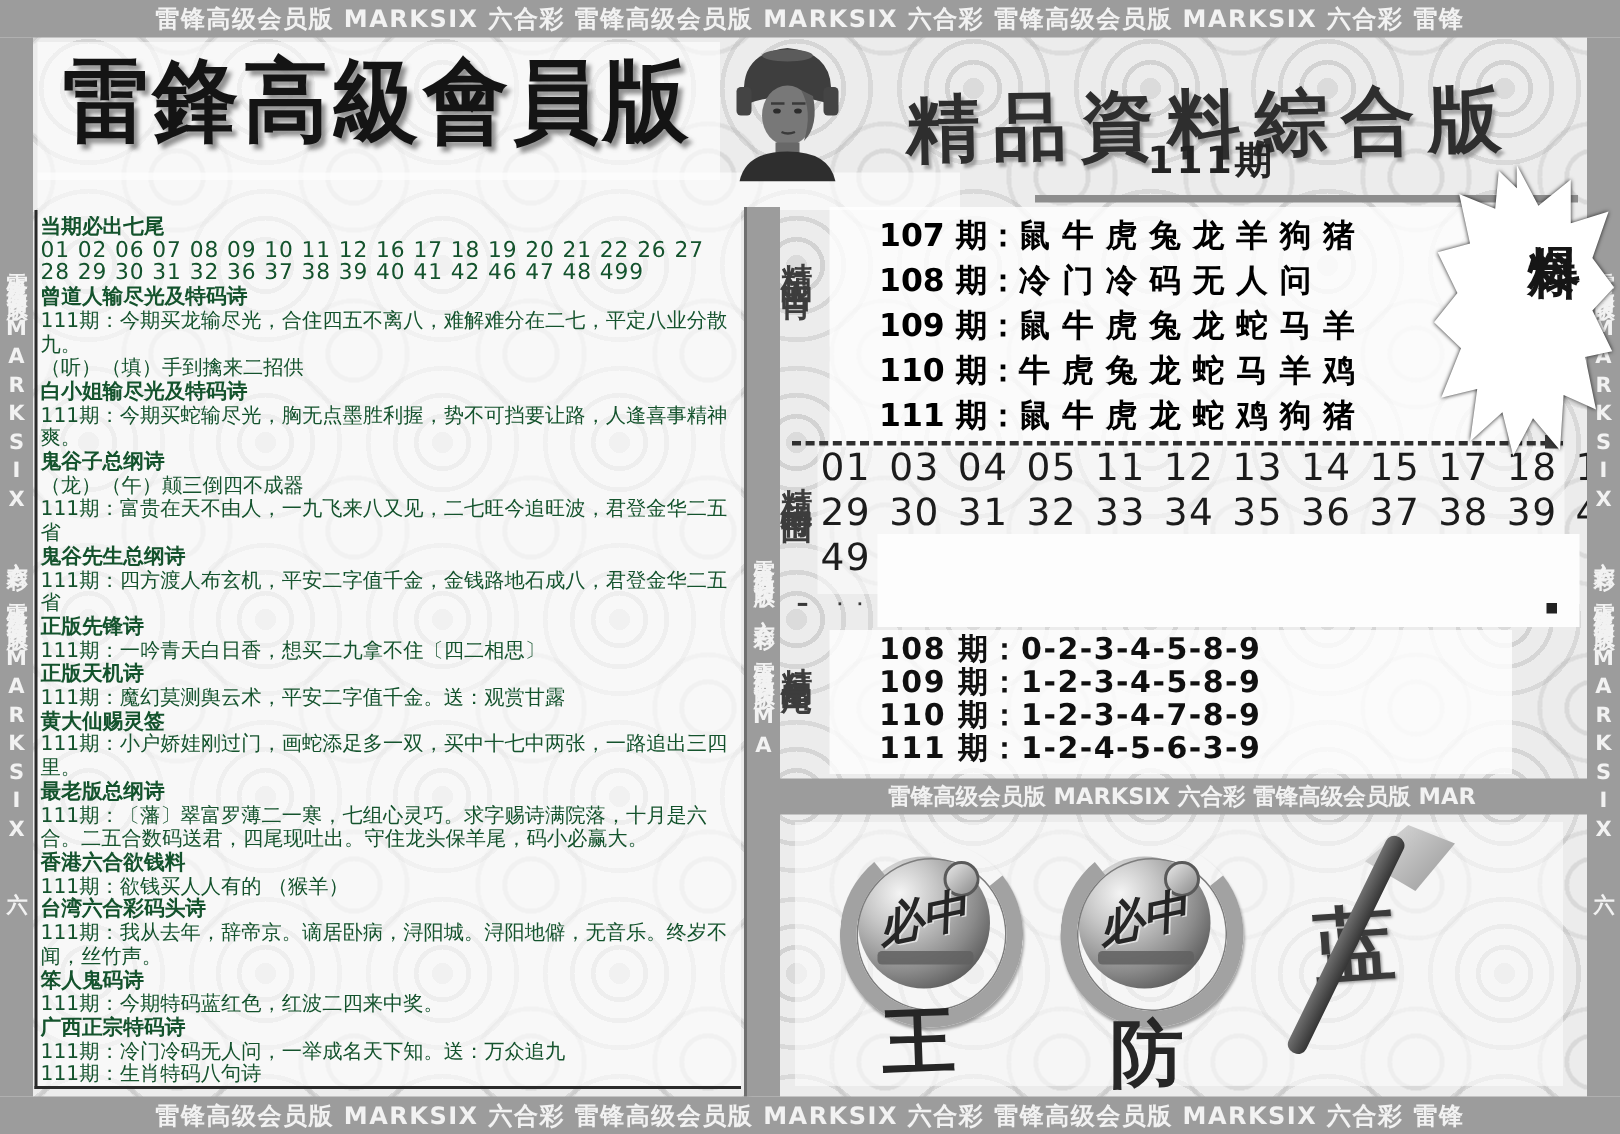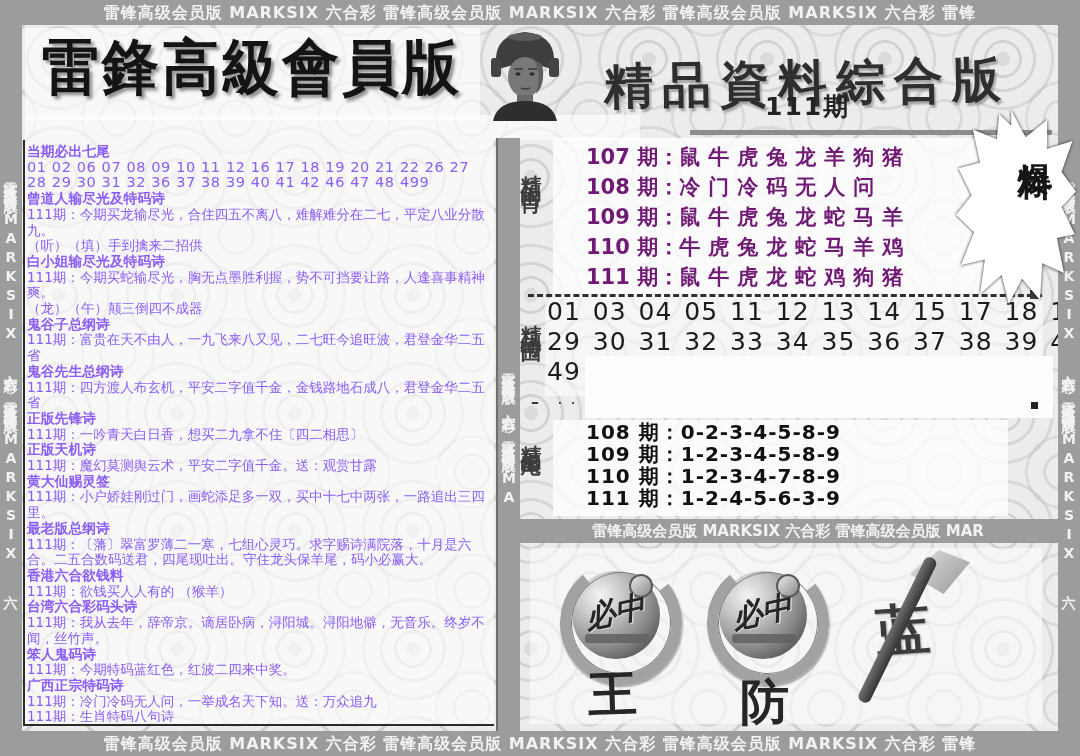--- a/index.html
+++ b/index.html
@@ -35,33 +35,33 @@
     text-shadow:3px 3px 3px rgba(110,110,110,.75);transform:scaleY(1.06);}
   #title-right{position:absolute;left:604px;top:50px;width:450px;z-index:3;
     font-family:"DejaVu Serif","Liberation Serif",serif;font-weight:bold;font-size:49px;
     letter-spacing:9px;color:#2e2e2e;white-space:nowrap;
     text-shadow:2px 3px 2px rgba(130,130,130,.65);transform:rotate(-1deg);}
   #issue-label{position:absolute;left:765px;top:90px;z-index:3;font-size:25px;font-weight:bold;color:#232323;letter-spacing:2px;}
   #grayline{position:absolute;left:690px;top:130px;width:362px;height:5px;background:#8d8d8d;z-index:2;}
   #portrait{position:absolute;left:484px;top:26px;width:82px;height:95px;z-index:3;}
   
   #left-panel{position:absolute;left:27px;top:144px;width:464px;height:578px;z-index:3;
-    color:#8b5cf6;overflow:hidden;}
+    color:#14532d;overflow:hidden;}
   .lp-line{font-size:13.5px;line-height:15.7px;}
   .lt-header{font-weight:bold;font-size:13.8px;}
   .lt-numbers{font-size:14.5px;letter-spacing:.6px;font-weight:500;}
   .vline{position:absolute;width:2px;background:#2a2a2a;z-index:2;}
   #vl-left{left:23px;top:140px;height:586px;}
   #hl-bottom{position:absolute;left:23px;top:724px;width:471px;height:2px;background:#2a2a2a;z-index:2;}
   
   .sec-label{position:absolute;left:521px;width:24px;writing-mode:vertical-rl;text-orientation:upright;
     font-family:"DejaVu Serif","Liberation Serif",serif;font-weight:bold;font-size:21px;color:#3d3d3d;
     letter-spacing:6px;z-index:3;}
   #chuxiao-rows{position:absolute;left:586px;top:142px;z-index:3;}
-  .cx-row{font-size:21px;font-weight:bold;color:#701a75;line-height:30px;white-space:nowrap;}
+  .cx-row{font-size:21px;font-weight:bold;color:#000000;line-height:30px;white-space:nowrap;}
   .cx-row .animals{letter-spacing:8px;}
   #dash1{position:absolute;left:528px;top:294px;width:514px;height:0;border-top:3px dashed #2f2f2f;z-index:3;}
   #dash1-end{position:absolute;left:1030px;top:290px;width:9px;height:9px;background:#3a3a3a;z-index:3;}
   #tewei-rows{position:absolute;left:547px;top:297px;width:500px;z-index:3;}
   .tw-row{font-size:25px;color:#1c1c1c;line-height:30px;white-space:nowrap;letter-spacing:1px;word-spacing:3px;}
   #censor{position:absolute;left:585px;top:356px;width:468px;height:62px;background:#fdfdfd;z-index:3;}
   .mark{position:absolute;z-index:4;color:#3a3a3a;font-weight:bold;}
   #mark-dash{left:531px;top:392px;font-size:16px;}
   #mark-dots{left:558px;top:398px;font-size:10px;letter-spacing:3px;}
   #mark-sq{left:1031px;top:402px;width:7px;height:7px;background:#222;}
@@ -154,23 +154,23 @@
     <div class="lp-line lt-header">曾道人输尽光及特码诗</div>
 
     <div class="lp-line lt-body">111期：今期买龙输尽光，合住四五不离八，难解难分在二七，平定八业分散九。</div>
 
     <div class="lp-line lt-body">（听）（填）手到擒来二招供</div>
 
     <div class="lp-line lt-header">白小姐输尽光及特码诗</div>
 
     <div class="lp-line lt-body">111期：今期买蛇输尽光，胸无点墨胜利握，势不可挡要让路，人逢喜事精神爽。</div>
 
+    <div class="lp-line lt-header">鬼谷子总纲诗</div>
+
     <div class="lp-line lt-body">（龙）（午）颠三倒四不成器</div>
-
-    <div class="lp-line lt-header">鬼谷子总纲诗</div>
 
     <div class="lp-line lt-body">111期：富贵在天不由人，一九飞来八又见，二七旺今追旺波，君登金华二五省</div>
 
     <div class="lp-line lt-header">鬼谷先生总纲诗</div>
 
     <div class="lp-line lt-body">111期：四方渡人布玄机，平安二字值千金，金钱路地石成八，君登金华二五省</div>
 
     <div class="lp-line lt-header">正版先锋诗</div>
 
     <div class="lp-line lt-body">111期：一吟青天白日香，想买二九拿不住〔四二相思〕</div>

